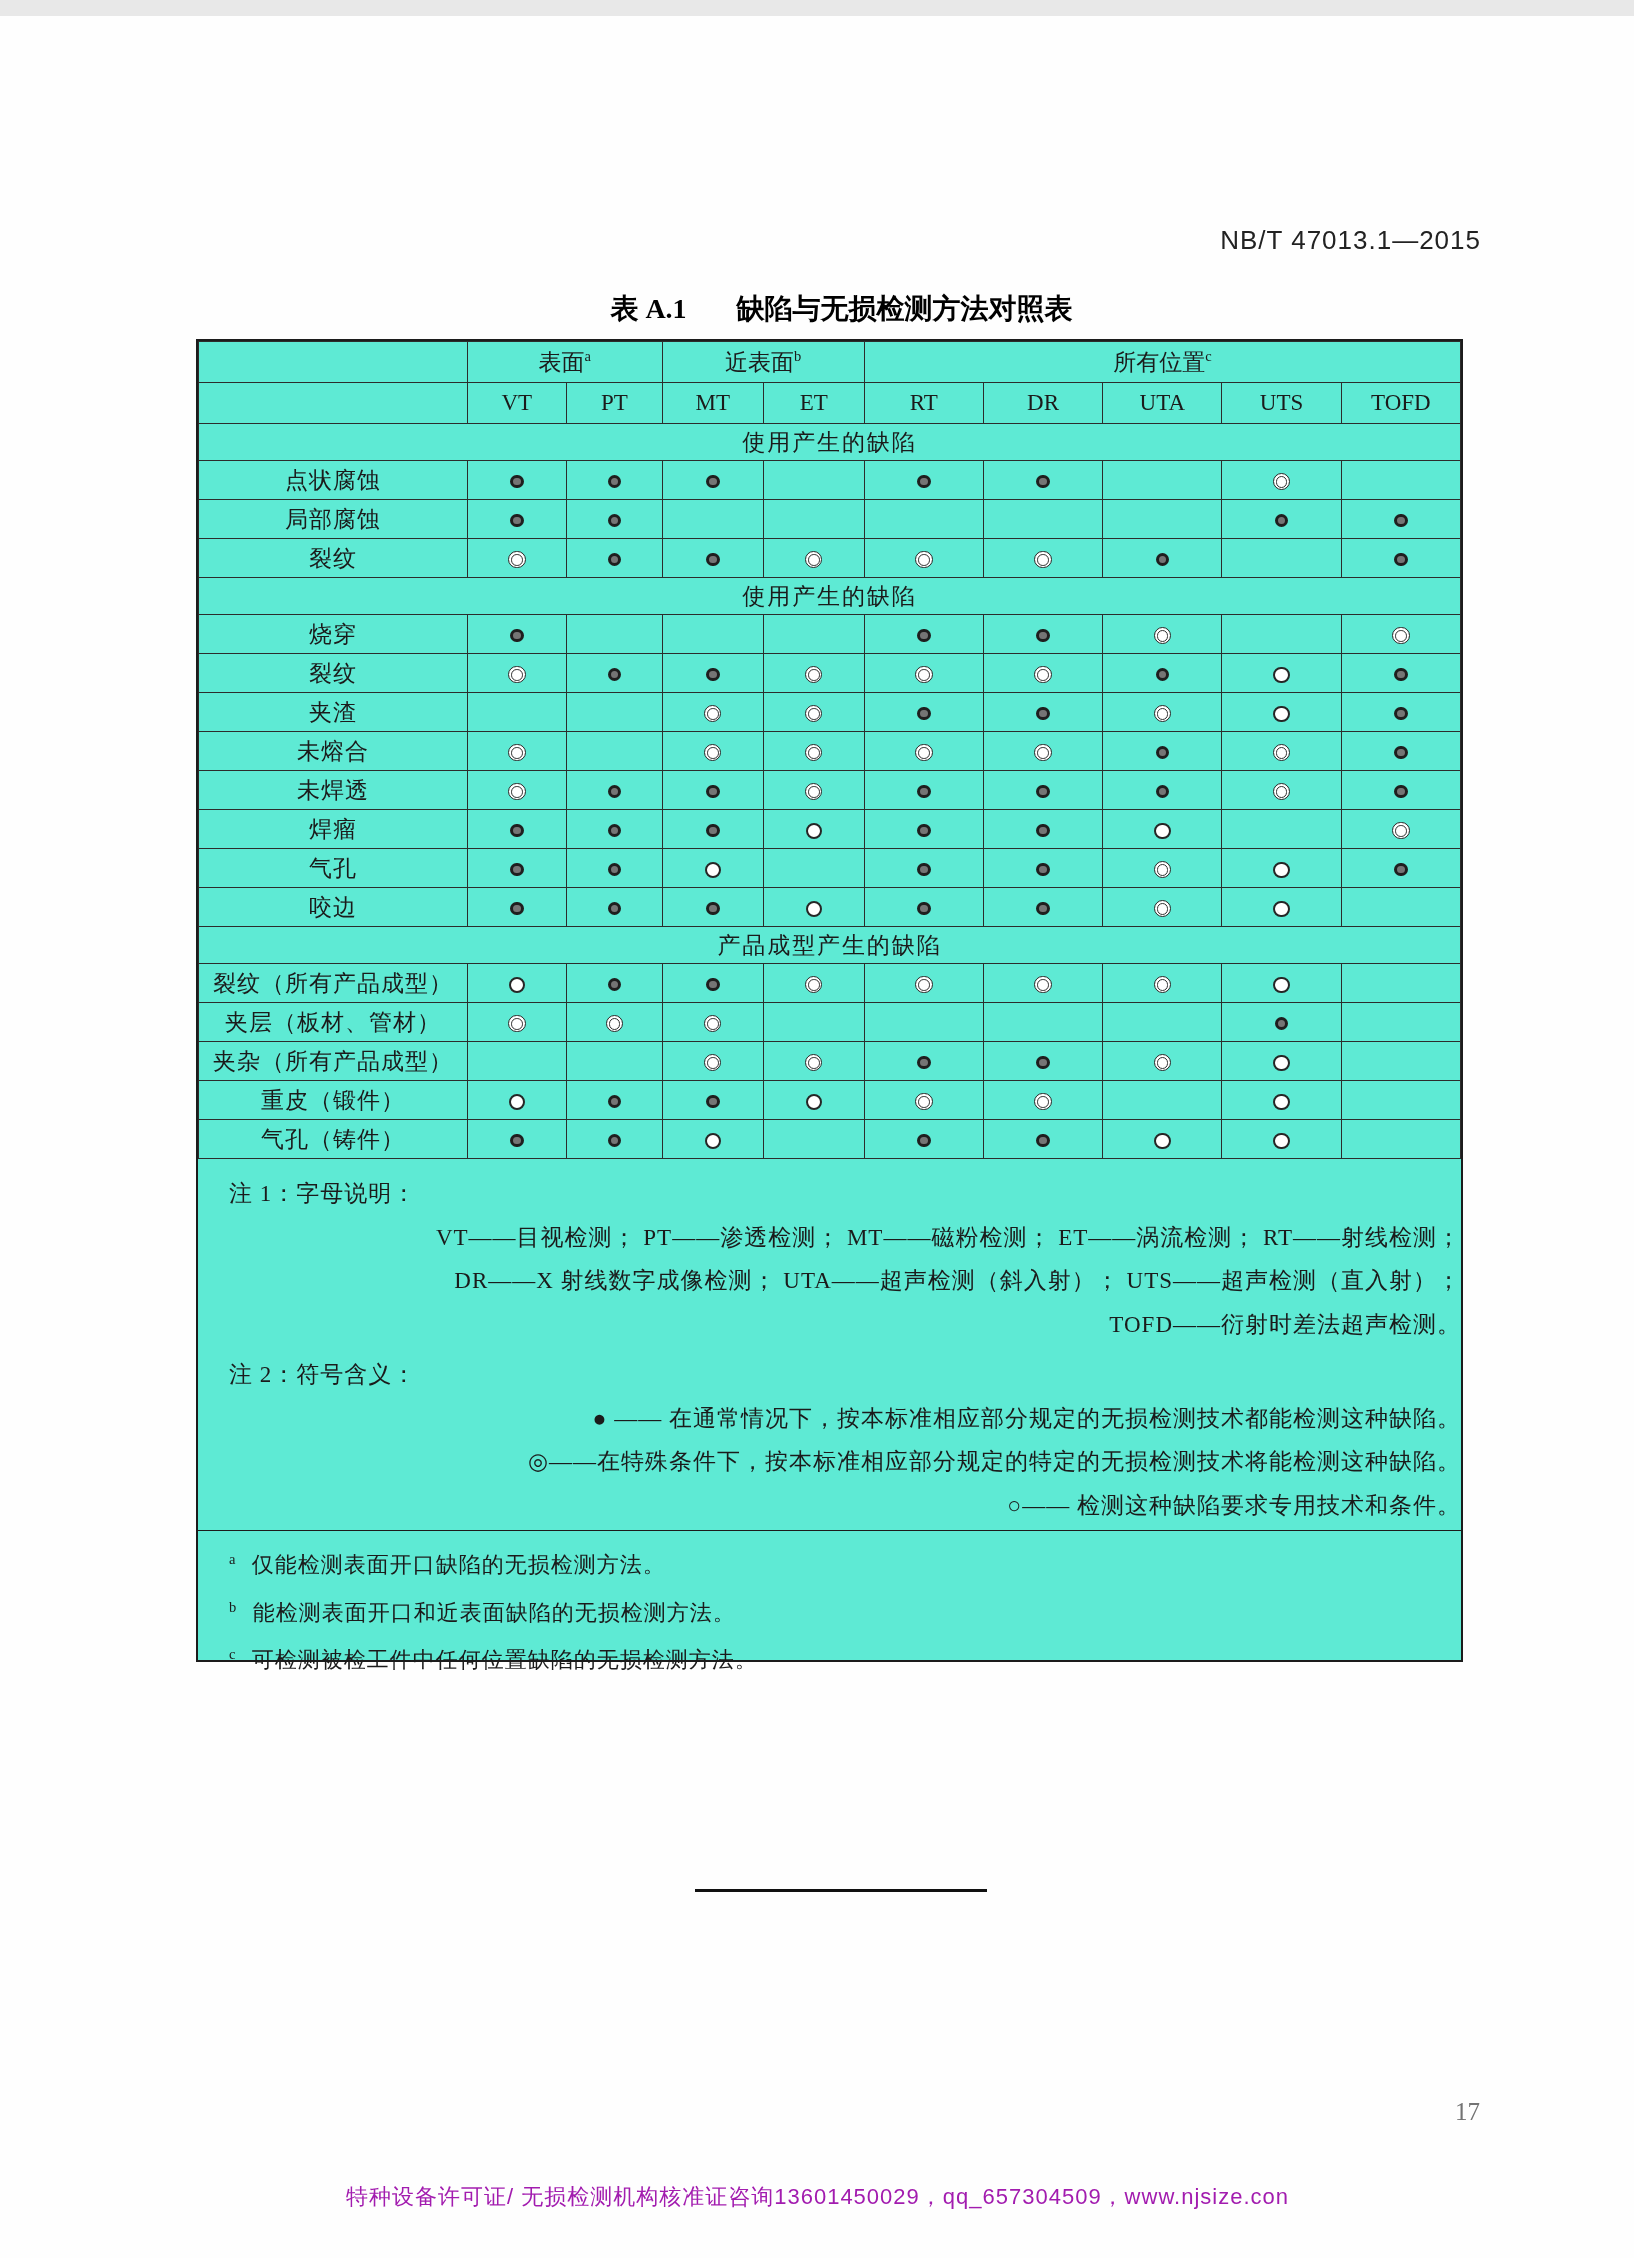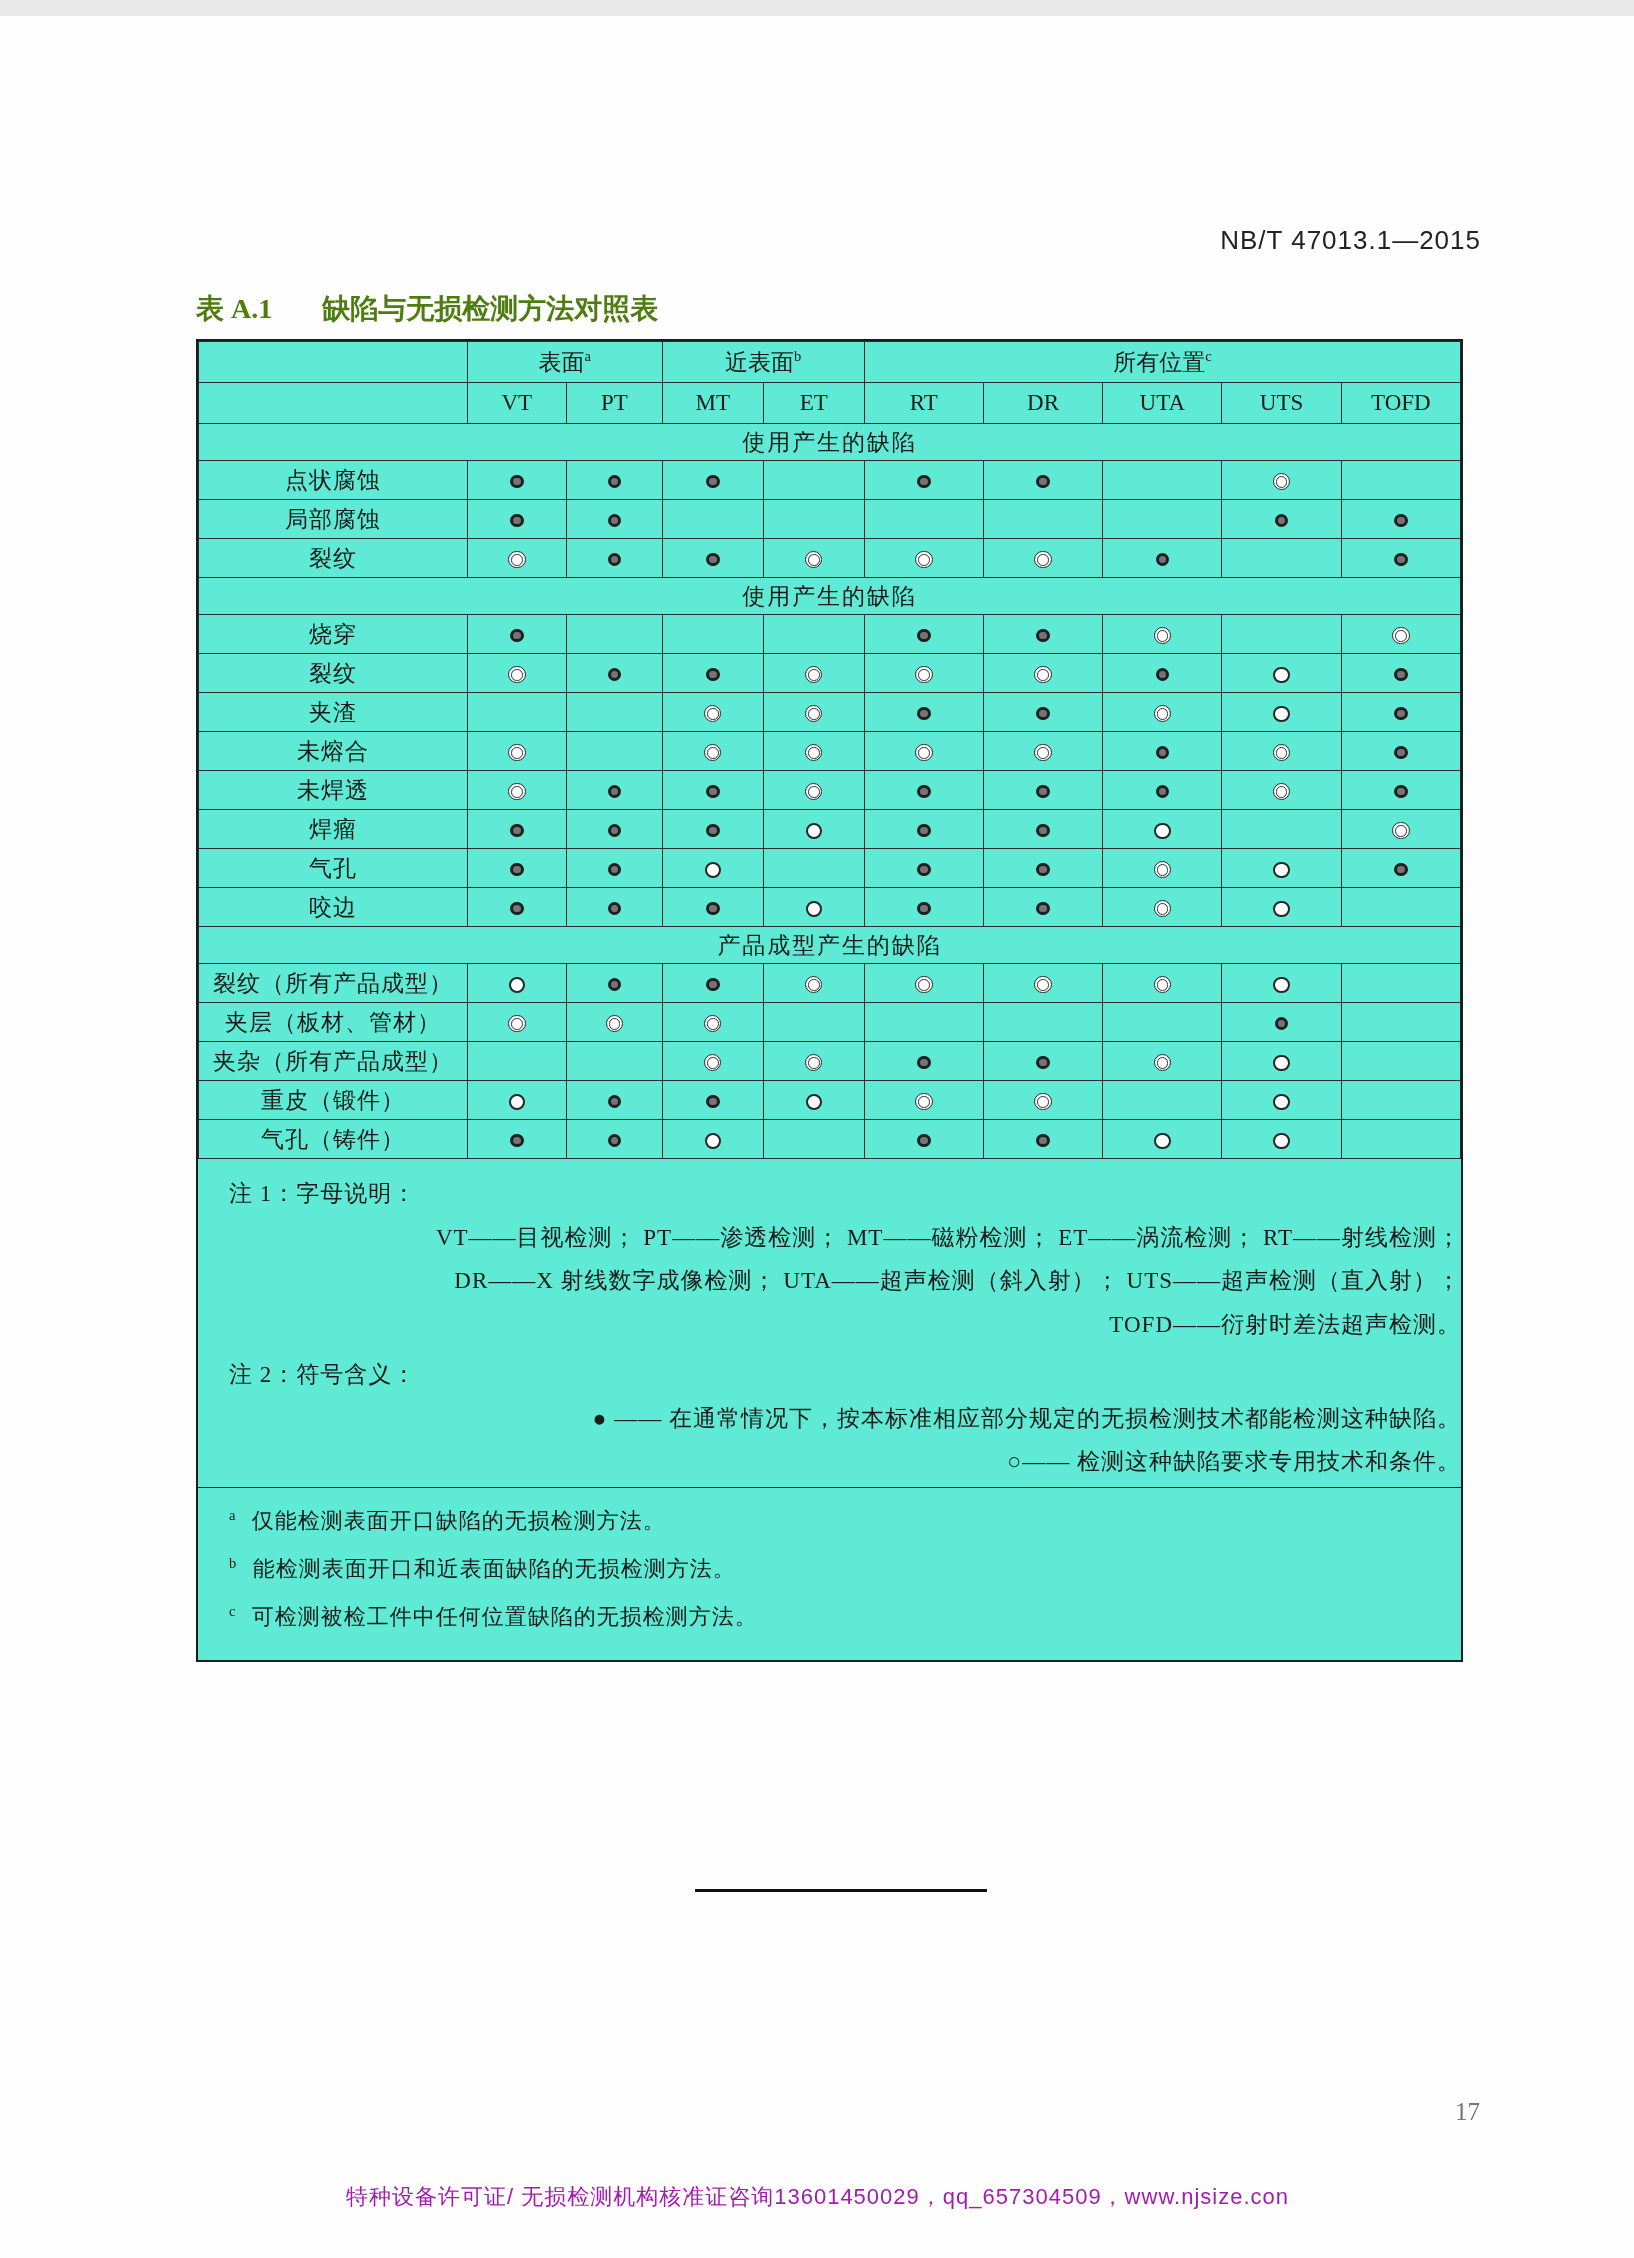--- a/index.html
+++ b/index.html
@@ -12,22 +12,22 @@
     font-family:"Liberation Serif","DejaVu Serif",serif;
     color:#1b1b1b;
     overflow:hidden;
   }
   .doc-header{
     position:absolute;top:209px;right:154px;
     font-family:"Liberation Sans","DejaVu Sans",sans-serif;
     font-size:26px;letter-spacing:1px;color:#222;
   }
   .table-title{
-    position:absolute;top:274px;left:196px;width:1267px;
-    text-align:left;font-size:28px;font-weight:bold;color:#4d7c0f;
+    position:absolute;top:274px;left:208px;width:1267px;
+    text-align:center;font-size:28px;font-weight:bold;color:#000000;
   }
   .table-title .gap{display:inline-block;width:50px;}
   .table-box{
     position:absolute;left:196px;top:323px;width:1267px;height:1323px;
     border:2.9px solid #1c1c1c;
     background:#5eead4;
   }
   table.grid{
     width:100%;height:809px;
     border-collapse:collapse;table-layout:fixed;
@@ -315,20 +315,21 @@
         </tbody>
     </table>
 
     <div class="notes-area">
       <p class="note-title">注 1：字母说明：</p>
       <p class="note-line">VT——目视检测；  PT——渗透检测；  MT——磁粉检测；  ET——涡流检测；  RT——射线检测；</p>
       <p class="note-line">DR——X 射线数字成像检测；  UTA——超声检测（斜入射）；  UTS——超声检测（直入射）；</p>
       <p class="note-line">TOFD——衍射时差法超声检测。</p>
       <p class="note-title">注 2：符号含义：</p>
       <p class="note-line">● —— 在通常情况下，按本标准相应部分规定的无损检测技术都能检测这种缺陷。</p>
+      <p class="note-line">◎——在特殊条件下，按本标准相应部分规定的特定的无损检测技术将能检测这种缺陷。</p>
       <p class="note-line">○—— 检测这种缺陷要求专用技术和条件。</p>
       <div class="fn-sep"></div>
       <p class="footnote"><span class="fnsup">a</span><span>仅能检测表面开口缺陷的无损检测方法。</span></p>
       <p class="footnote"><span class="fnsup">b</span><span>能检测表面开口和近表面缺陷的无损检测方法。</span></p>
       <p class="footnote"><span class="fnsup">c</span><span>可检测被检工件中任何位置缺陷的无损检测方法。</span></p>
     </div>
   </div>
 
   <div class="end-rule"></div>
 

